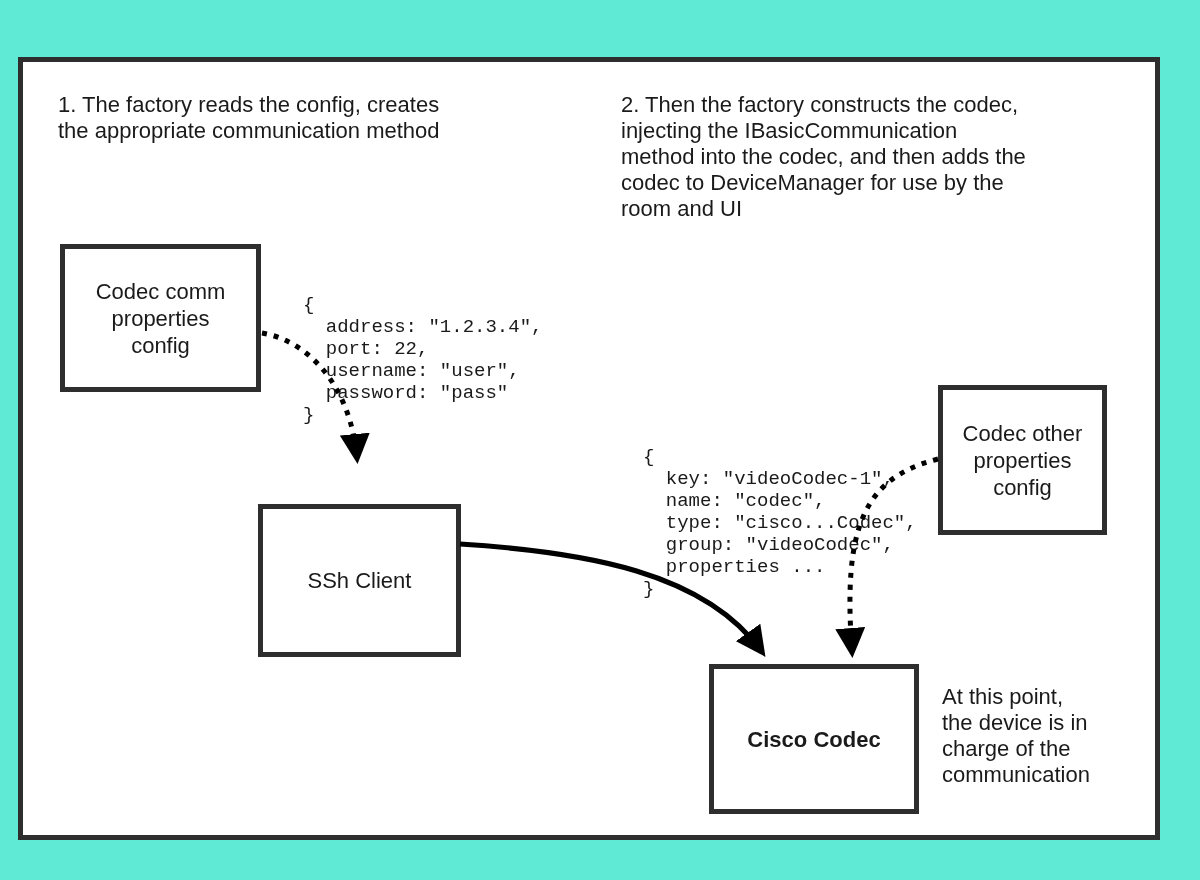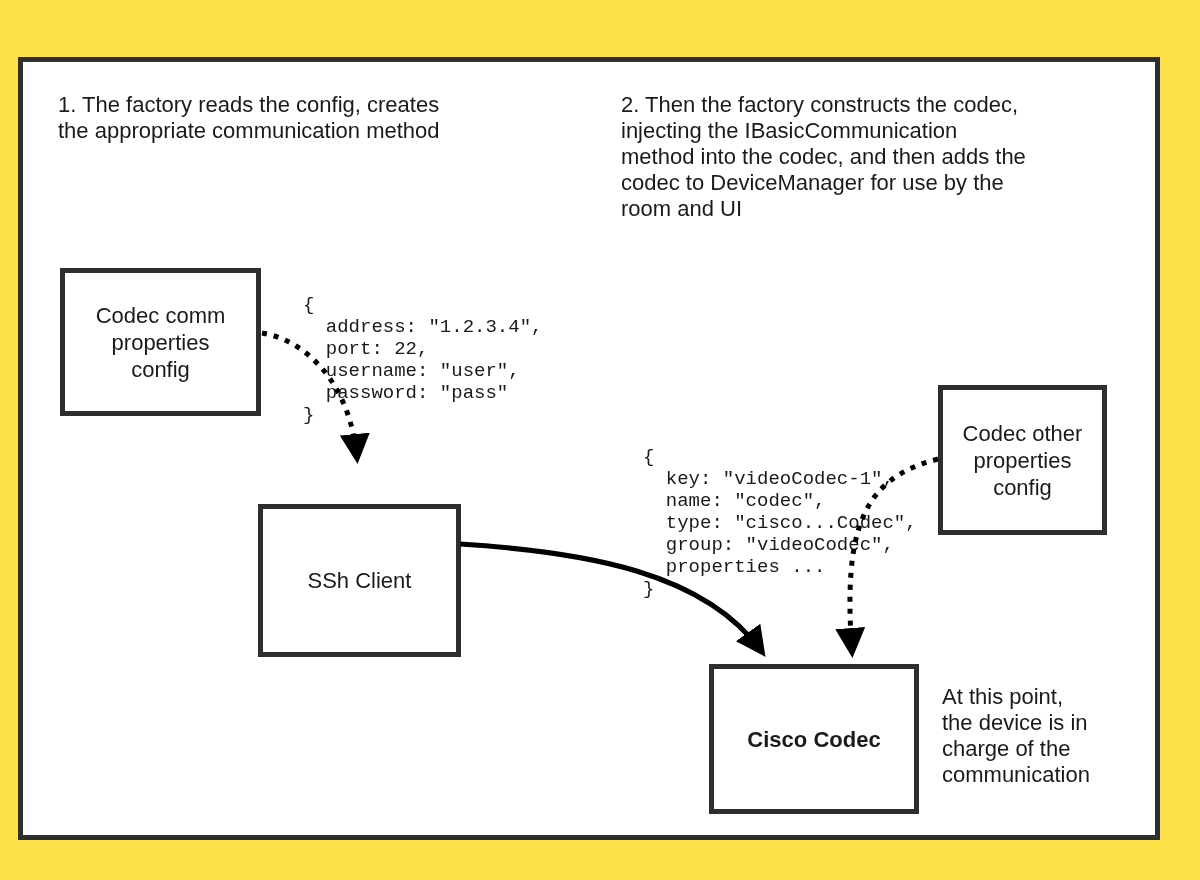--- a/index.html
+++ b/index.html
@@ -5,21 +5,21 @@
   html, body {
     margin: 0;
     padding: 0;
     background: #ffffff;
     font-family: "Liberation Sans", sans-serif;
   }
   #canvas {
     position: relative;
     width: 1200px;
     height: 880px;
-    background: #fde047;
+    background: #5eead4;
     overflow: hidden;
   }
   .outer-frame {
     position: absolute;
     left: 18px;
     top: 57px;
     width: 1142px;
     height: 783px;
     border: 5px solid #2e2e2e;
     box-sizing: border-box;
@@ -43,21 +43,21 @@
     display: flex;
     align-items: center;
     justify-content: center;
     text-align: center;
     white-space: pre;
     font-size: 22px;
     line-height: 27px;
     color: #1a1a1a;
     z-index: 1;
   }
-  .box-codec-comm  { left: 60px;  top: 268px; width: 201px; height: 148px; }
+  .box-codec-comm  { left: 60px;  top: 244px; width: 201px; height: 148px; }
   .box-ssh-client  { left: 258px; top: 468px; width: 203px; height: 153px; margin-top: 36px; }
   .box-codec-other { left: 938px; top: 385px; width: 169px; height: 150px; }
   .box-cisco-codec { left: 709px; top: 664px; width: 210px; height: 150px; font-weight: bold; }
   .code-snippet {
     position: absolute;
     white-space: pre;
     font-family: "Liberation Mono", monospace;
     font-size: 19px;
     line-height: 22px;
     color: #1a1a1a;

